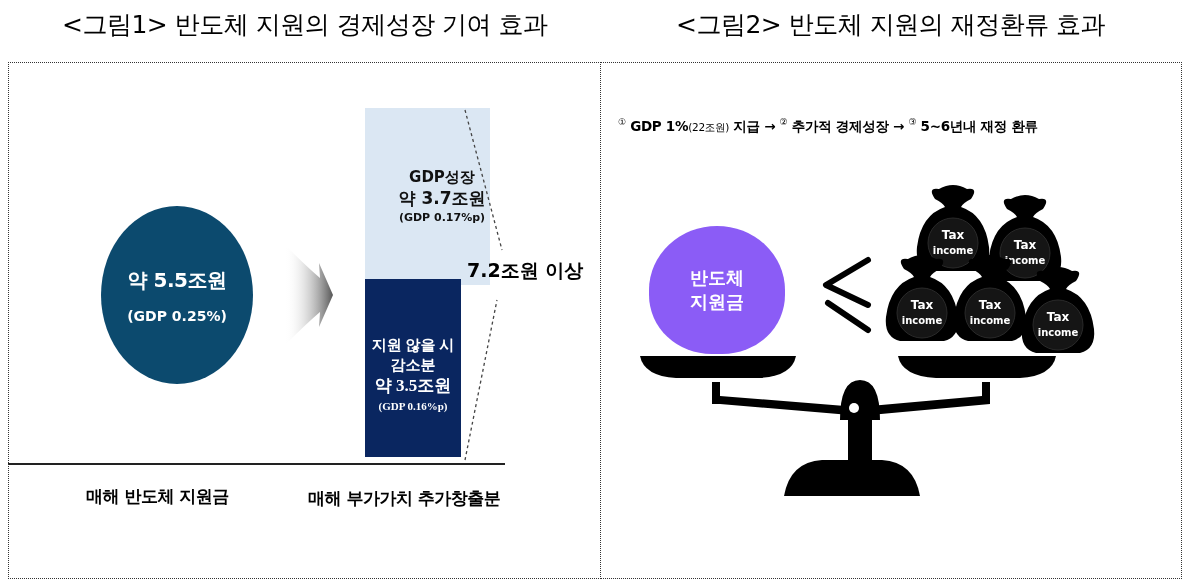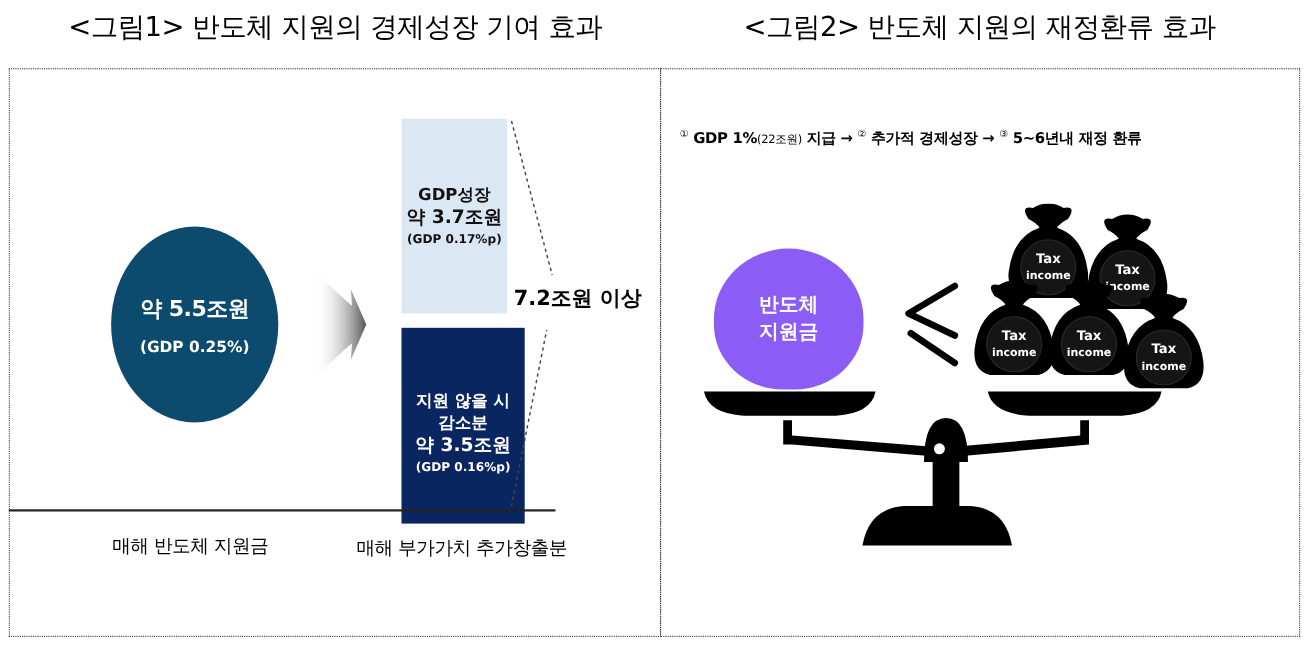--- a/index.html
+++ b/index.html
@@ -5,26 +5,26 @@
   html, body { margin:0; padding:0; background:#fff; }
   body { width:1192px; height:587px; position:relative; overflow:hidden;
          font-family:"DejaVu Sans","Liberation Sans",sans-serif; color:#000; }
   .abs { position:absolute; }
   .title { top:8px; font-size:25px; font-weight:normal; letter-spacing:-0.5px; white-space:nowrap; }
   .panel { border:1px dotted #333; box-sizing:border-box; }
   .circle { background:#0c4a6e; border-radius:50%; color:#fff; display:flex; flex-direction:column;
             align-items:center; justify-content:center; text-align:center; }
   .c-main { font-size:20px; font-weight:bold; letter-spacing:-0.5px; }
   .c-sub { font-size:14px; font-weight:bold; margin-top:14px; }
-  .bar-top { background:#dbe7f3; color:#111; display:flex; flex-direction:column; align-items:center; justify-content:center; text-align:center; }
+  .bar-top { background:#dbe7f3; color:#111; display:flex; flex-direction:column; align-items:center; justify-content:center; text-align:center;padding-left:29px; }
   .bar-bot { background:#0a2660; color:#fff; display:flex; flex-direction:column; align-items:center; justify-content:center; text-align:center; }
   .b-l1 { font-size:15px; font-weight:bold; line-height:20px; }
   .b-l2 { font-size:17px; font-weight:bold; line-height:22px; }
   .b-l3 { font-size:11px; font-weight:bold; line-height:18px; }
-  .axis-label { font-size:17px; font-weight:normal; white-space:nowrap; letter-spacing:-0.5px;margin-left:16px; }
+  .axis-label { font-size:17px; font-weight:bold; white-space:nowrap; letter-spacing:-0.5px; }
   .total { font-size:19px; font-weight:bold; white-space:nowrap; }
   .flow { font-size:13.5px; font-weight:bold; white-space:nowrap; letter-spacing:-0.3px; }
   .flow .num { font-size:9px; vertical-align:super; font-weight:normal; }
   .flow .small { font-size:10.5px; font-weight:normal; }
   .bag-label { fill:#fff; font-family:"DejaVu Sans",sans-serif; font-weight:bold; text-anchor:middle; }
 </style>
 </head>
 <body>
 
 <div class="abs title" style="left:62px;">&lt;그림1&gt; 반도체 지원의 경제성장 기여 효과</div>
@@ -46,21 +46,21 @@
     </linearGradient>
   </defs>
   <path d="M0,0 Q22,22 35,33 L34,18 L48,50 L34,82 L35,67 Q22,78 0,100 Z" fill="url(#ag)"></path>
 </svg>
 
 <div class="abs bar-top" style="left:365px; top:108px; width:96px; height:177px;">
   <div class="b-l1">GDP성장</div>
   <div class="b-l2">약 3.7조원</div>
   <div class="b-l3">(GDP 0.17%p)</div>
 </div>
-<div class="abs bar-bot" style="left:365px; top:298px; width:112px; height:178px;">
+<div class="abs bar-bot" style="left:365px; top:279px; width:96px; height:178px;font-family:Liberation Serif, serif;">
   <div class="b-l1" style="margin-top:14px;">지원 않을 시</div>
   <div class="b-l1">감소분</div>
   <div class="b-l2">약 3.5조원</div>
   <div class="b-l3">(GDP 0.16%p)</div>
 </div>
 
 <svg class="abs" style="left:455px; top:100px;" width="60" height="370">
   <line x1="10" y1="10" x2="47" y2="150" stroke="#444" stroke-width="1.3" stroke-dasharray="3,3"></line>
   <line x1="10" y1="360" x2="42" y2="200" stroke="#444" stroke-width="1.3" stroke-dasharray="3,3"></line>
 </svg>

